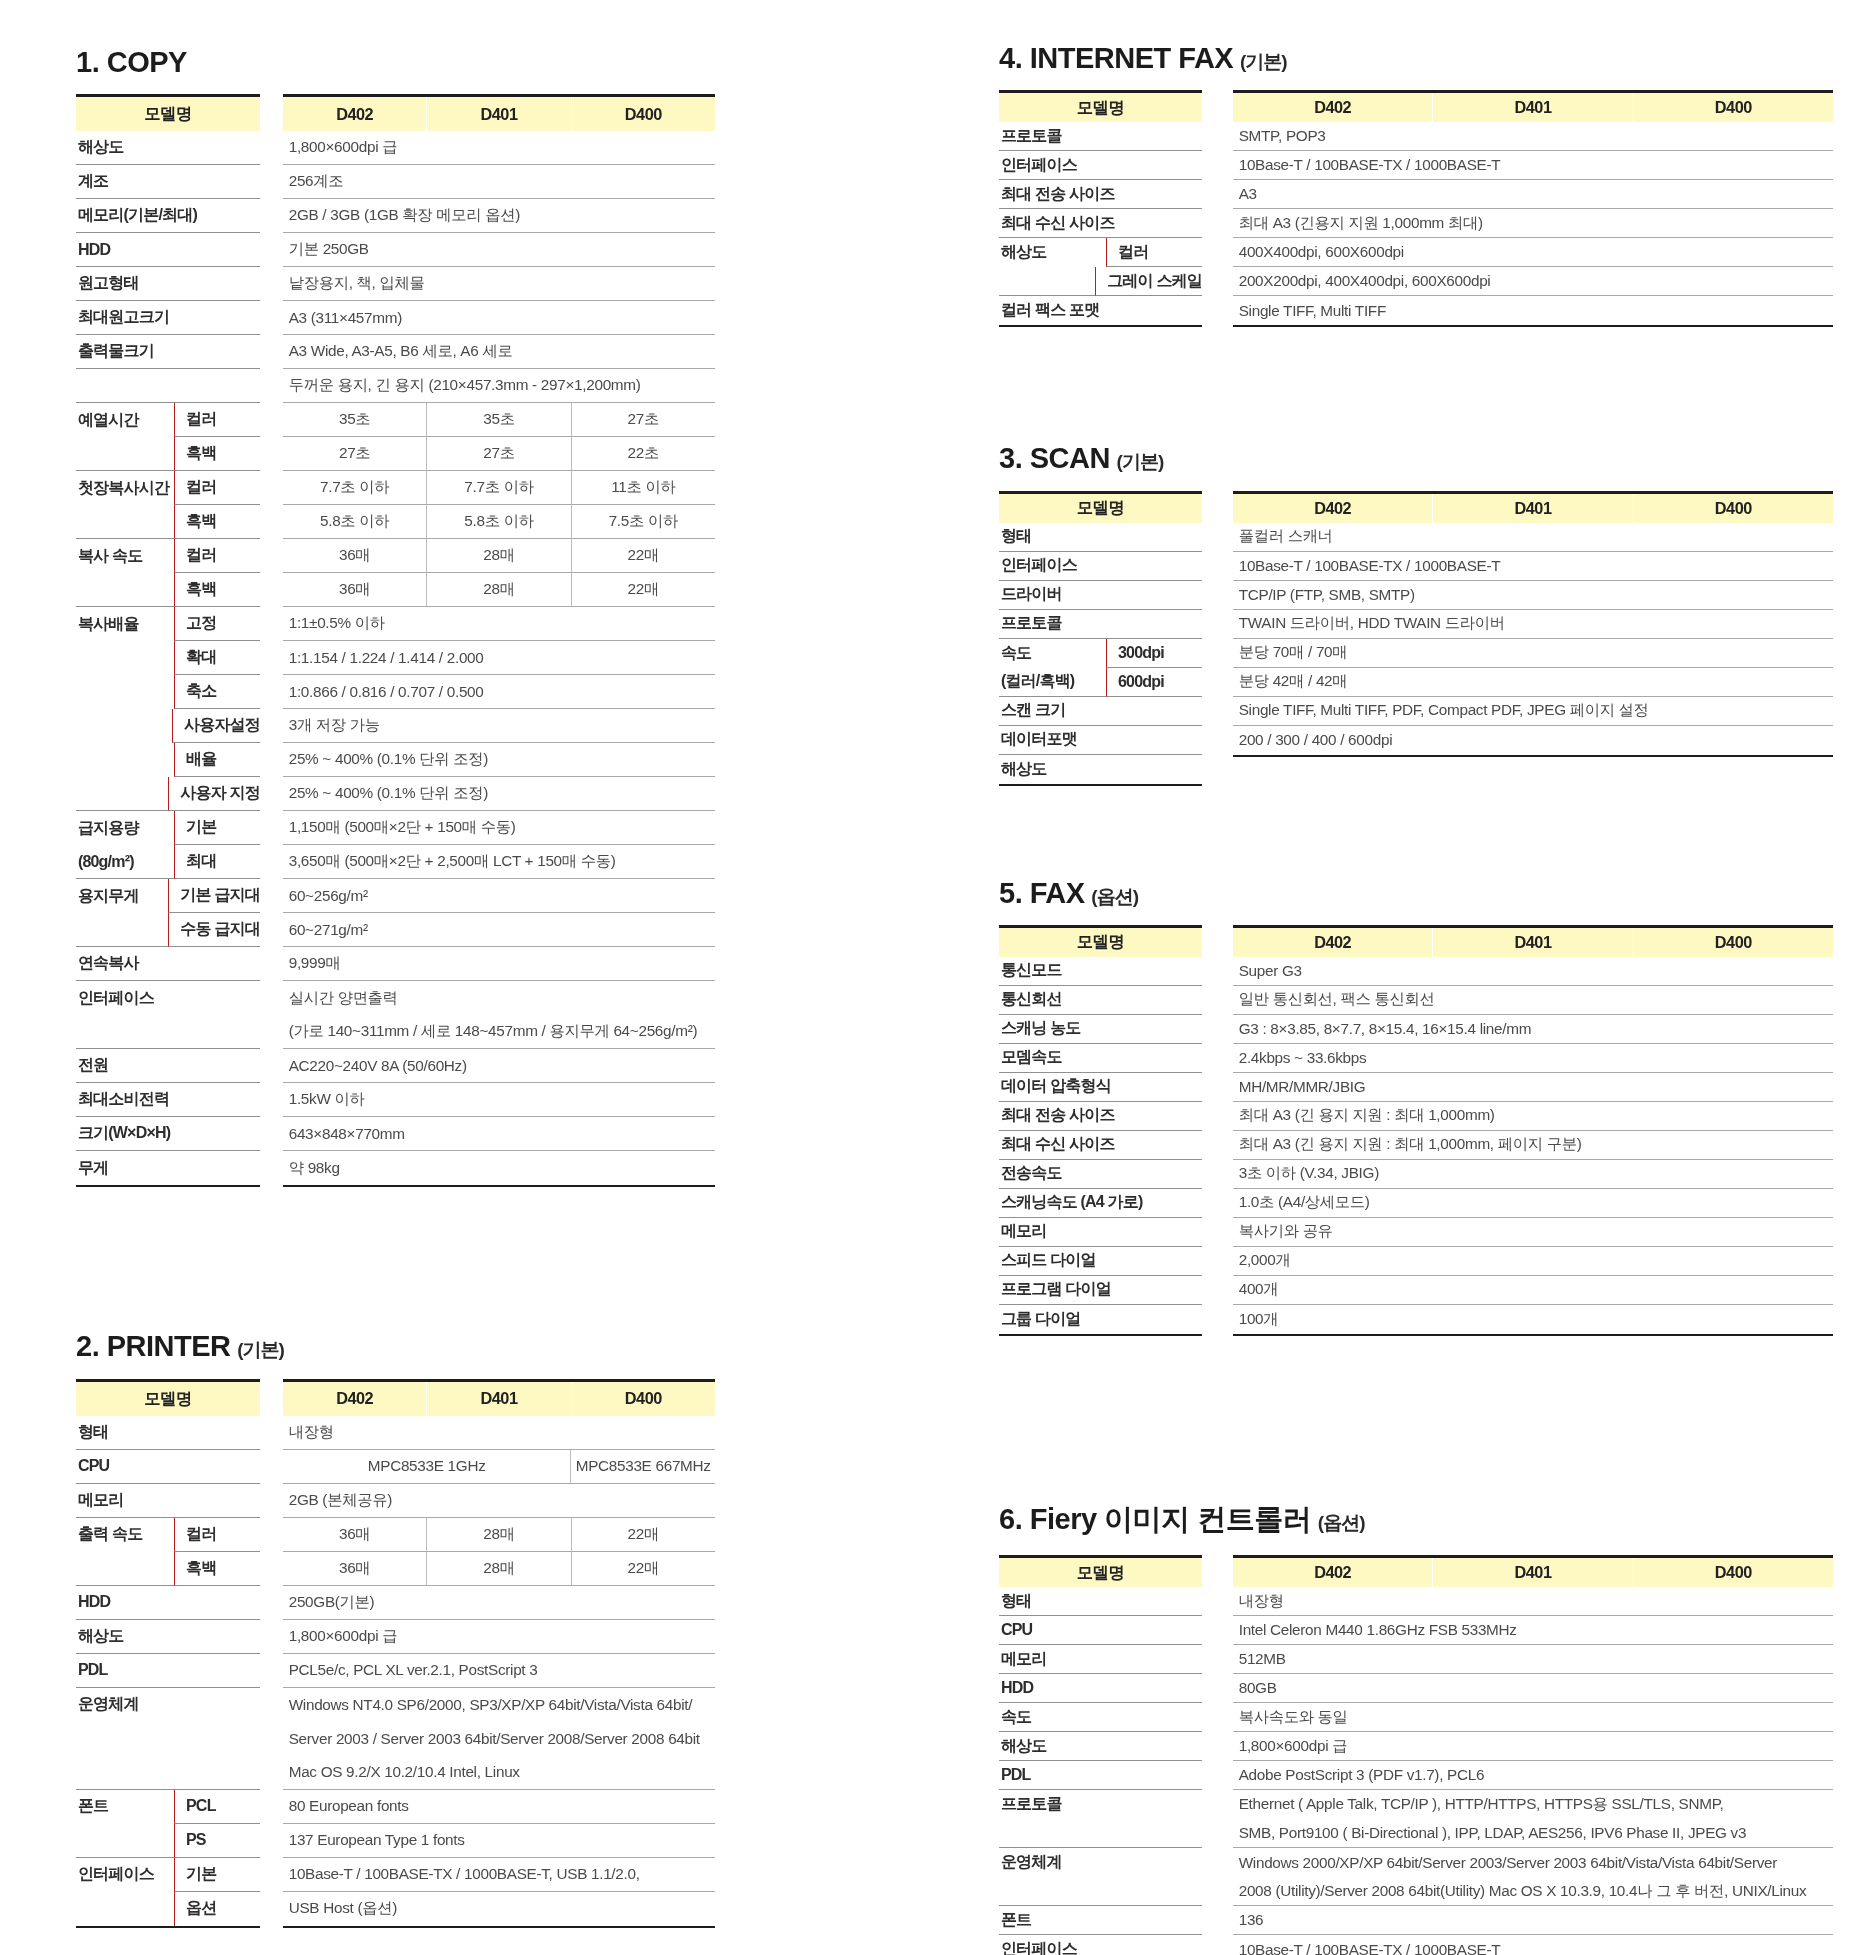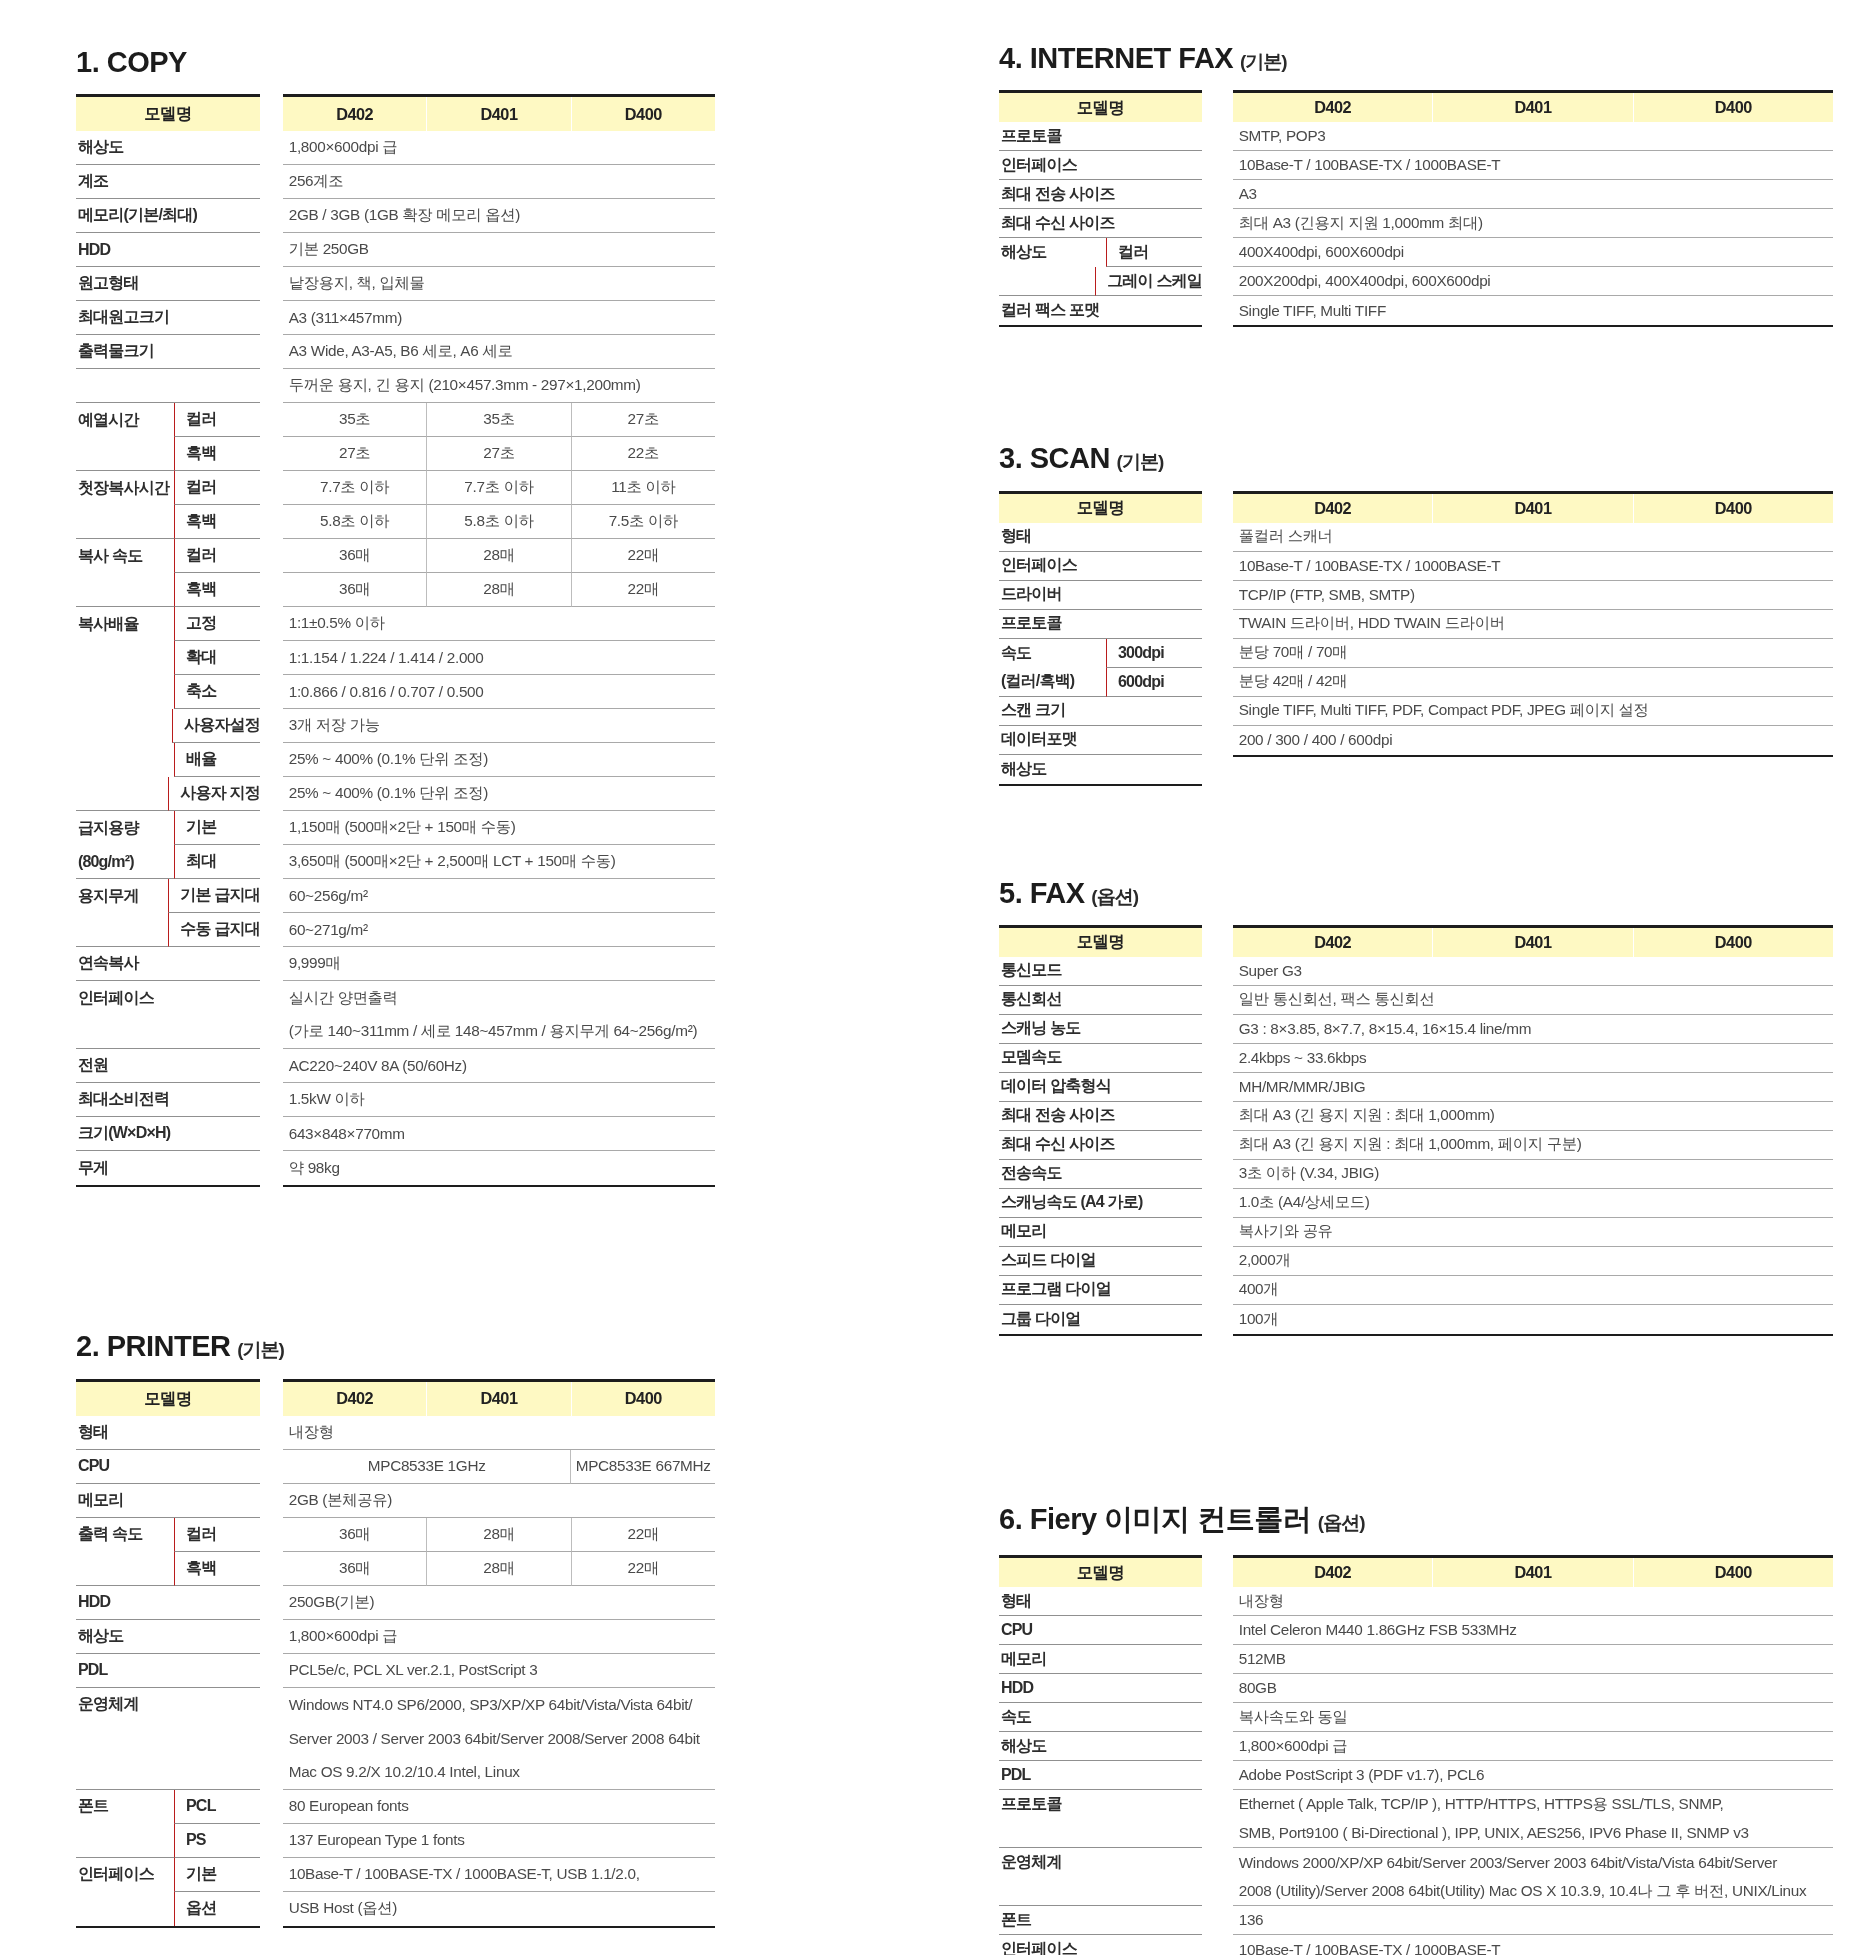--- a/index.html
+++ b/index.html
@@ -693,21 +693,21 @@
             <div class="row">
               <div class="cell vspan bb-v">1,800×600dpi 급</div>
             </div>
             <div class="row">
               <div class="cell vspan bb-v">Adobe PostScript 3 (PDF v1.7), PCL6</div>
             </div>
             <div class="row">
               <div class="cell vspan">Ethernet ( Apple Talk, TCP/IP ), HTTP/HTTPS, HTTPS용 SSL/TLS, SNMP,</div>
             </div>
             <div class="row">
-              <div class="cell vspan bb-v">SMB, Port9100 ( Bi-Directional ), IPP, UNIX, AES256, IPV6 Phase II, SNMP v3</div>
+              <div class="cell vspan bb-v">SMB, Port9100 ( Bi-Directional ), IPP, LDAP, AES256, IPV6 Phase II, JPEG v3</div>
             </div>
             <div class="row">
               <div class="cell vspan">Windows 2000/XP/XP 64bit/Server 2003/Server 2003 64bit/Vista/Vista 64bit/Server</div>
             </div>
             <div class="row">
               <div class="cell vspan bb-v">2008 (Utility)/Server 2008 64bit(Utility) Mac OS X 10.3.9, 10.4나 그 후 버전, UNIX/Linux</div>
             </div>
             <div class="row">
               <div class="cell vspan bb-v">136</div>
             </div>

